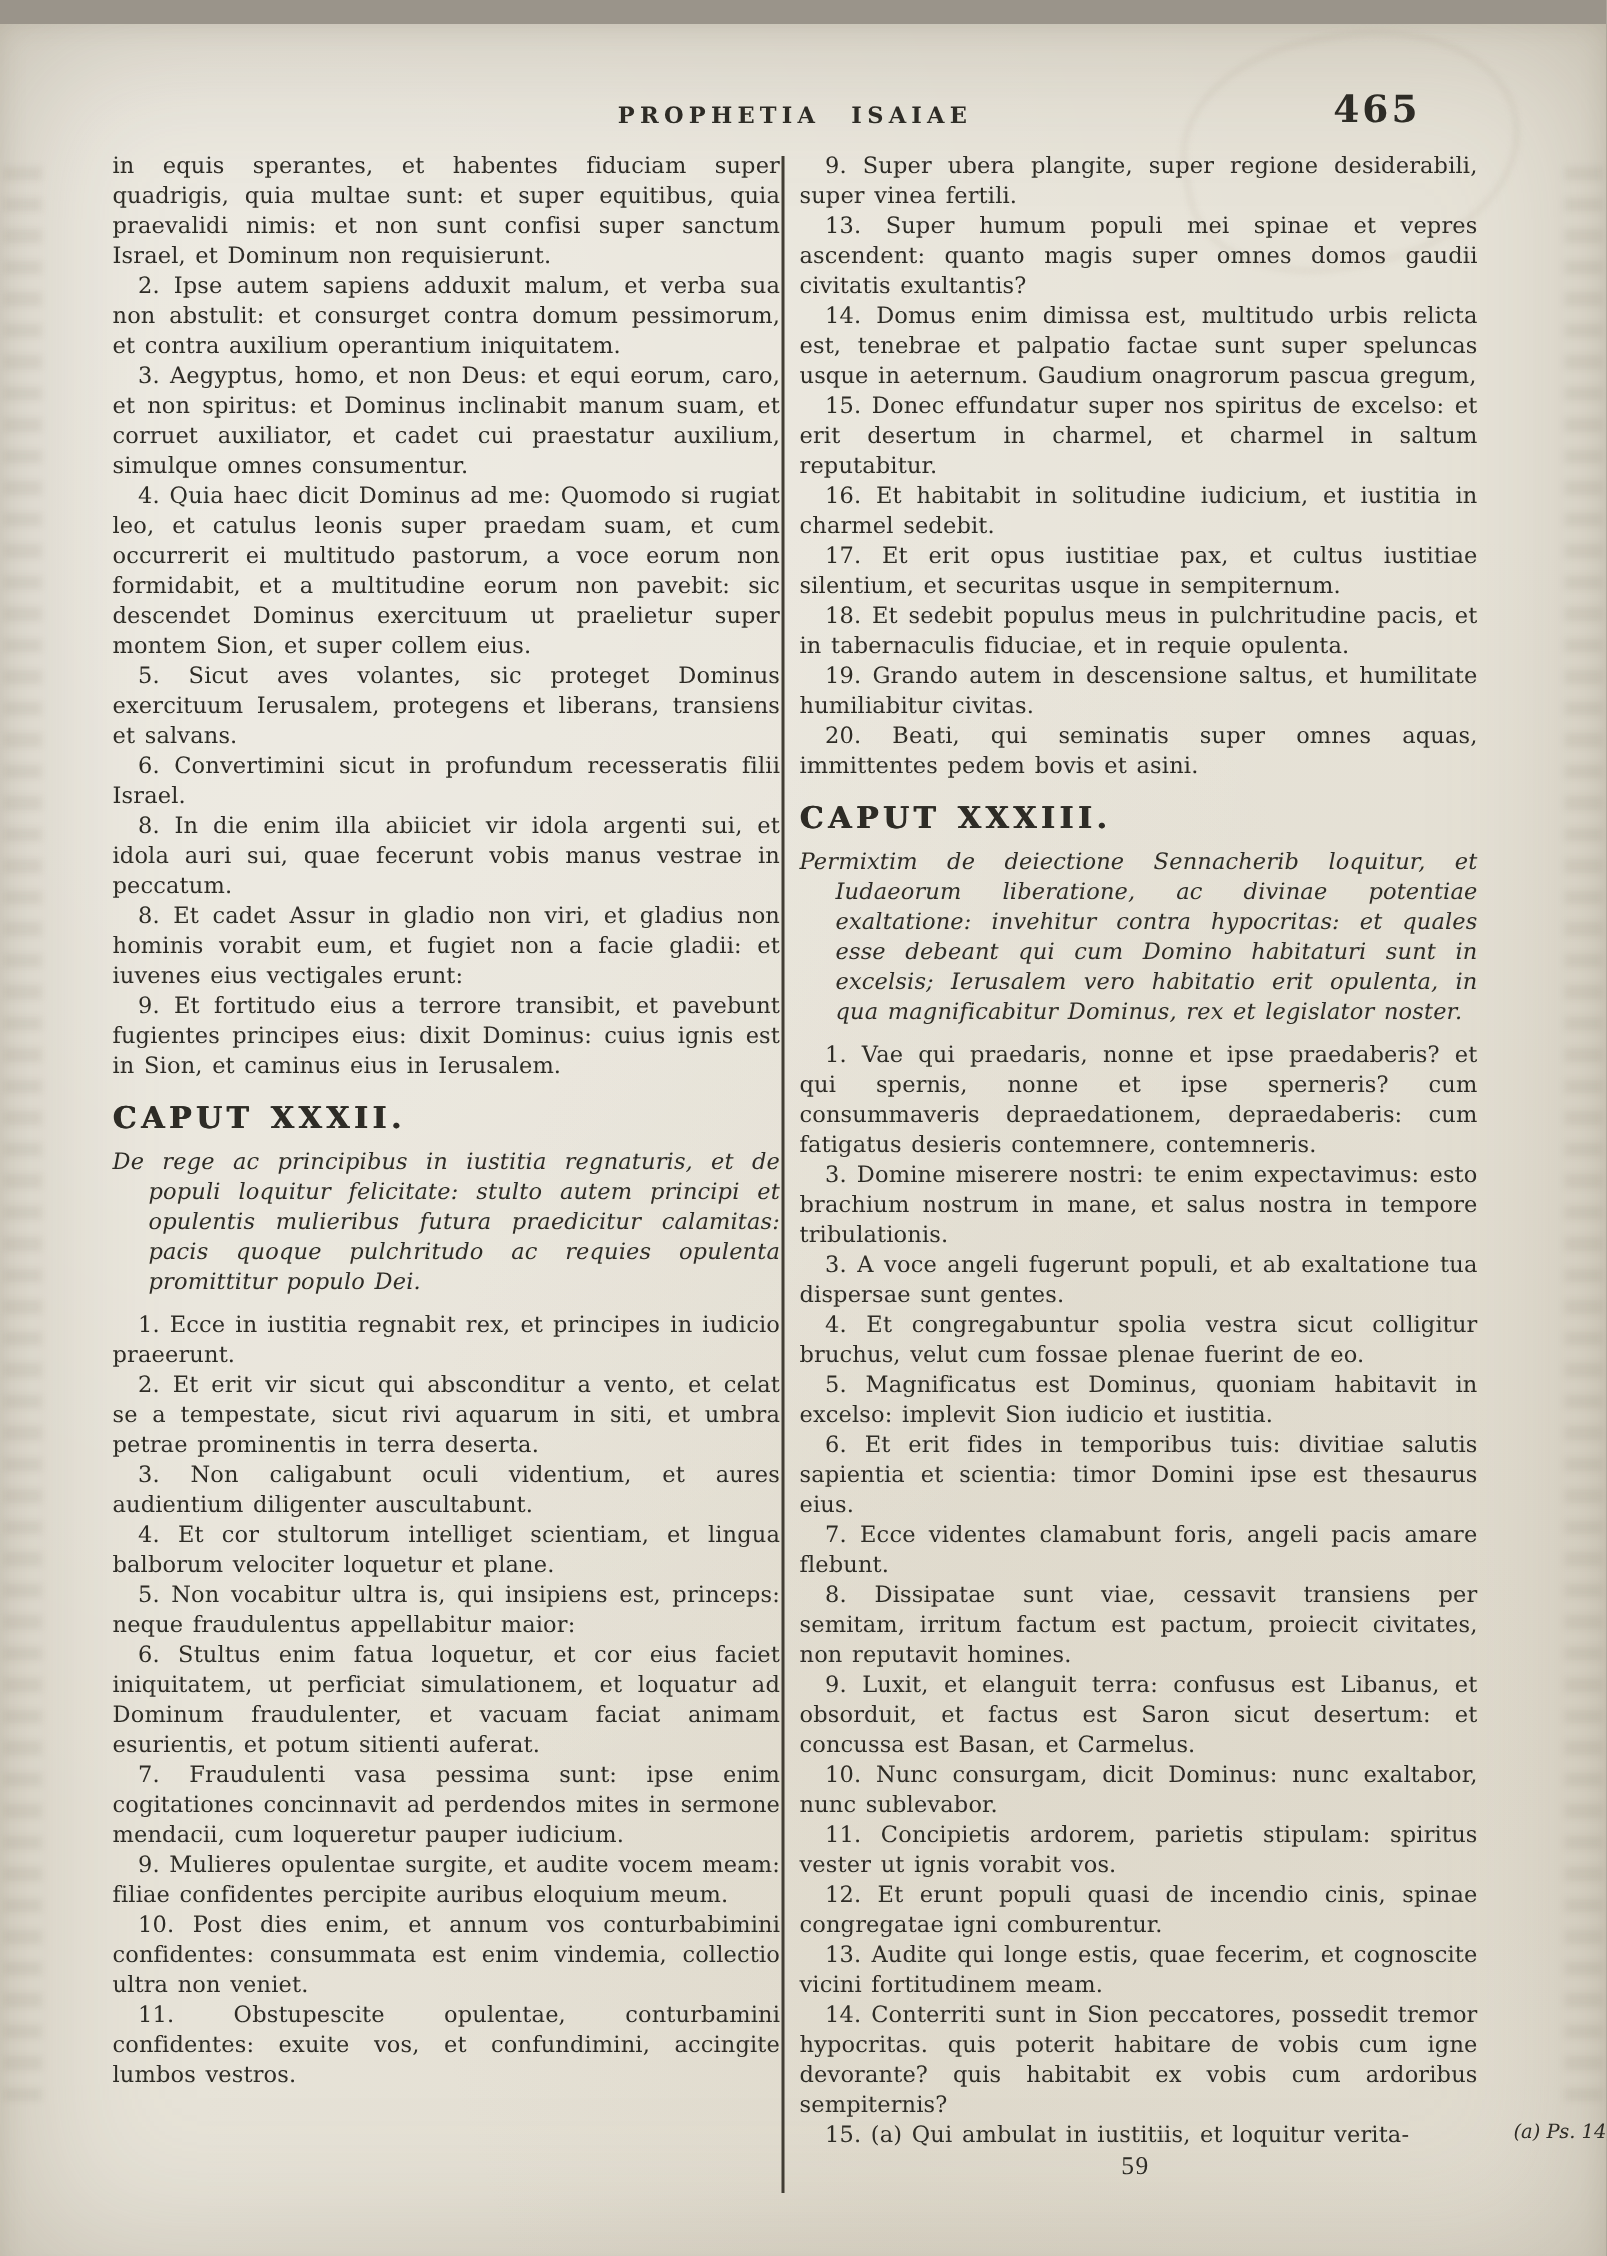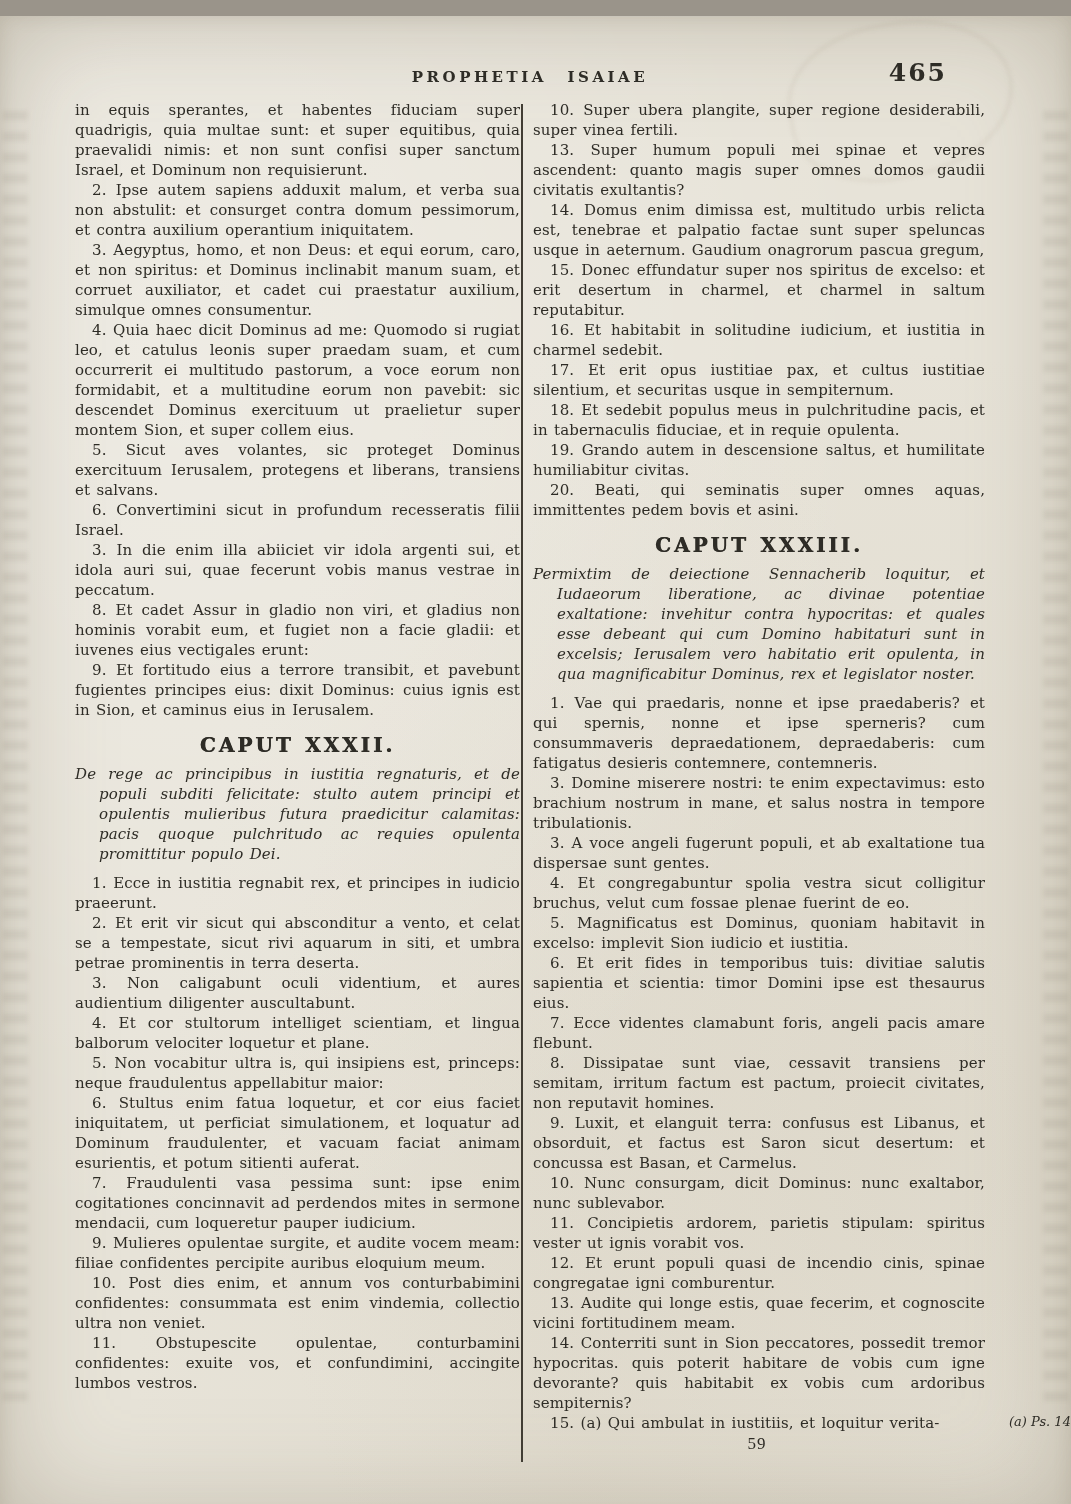--- a/index.html
+++ b/index.html
@@ -81,21 +81,21 @@
     position: absolute;
     left: 521px; top: 88px;
     width: 1.5px; height: 1358px;
     background: #413d34;
   }
 
   .block { margin: 0; }
   .block.continuation { text-indent: 0; }
   .block.verse { text-indent: 17px; }
   .block.chapter-heading {
-    text-align: center;
+    text-align: left;
     text-indent: 0;
     font-weight: bold;
     font-size: 20px;
     letter-spacing: 3px;
     margin: 15px 0 9px 0;
     text-shadow: 0.5px 0 0 #2e2c26;
   }
   .block.summary {
     font-style: italic;
     padding-left: 24px;
@@ -138,38 +138,38 @@
 
   <div class="divider"></div>
 
   <div class="column column-left">
       <p class="block continuation">in equis sperantes, et habentes fiduciam super quadrigis, quia multae sunt: et super equitibus, quia praevalidi nimis: et non sunt confisi super sanctum Israel, et Dominum non requisierunt.</p>
       <p class="block verse">2. Ipse autem sapiens adduxit malum, et verba sua non abstulit: et consurget contra domum pessimorum, et contra auxilium operantium iniquitatem.</p>
       <p class="block verse">3. Aegyptus, homo, et non Deus: et equi eorum, caro, et non spiritus: et Dominus inclinabit manum suam, et corruet auxiliator, et cadet cui praestatur auxilium, simulque omnes consumentur.</p>
       <p class="block verse">4. Quia haec dicit Dominus ad me: Quomodo si rugiat leo, et catulus leonis super praedam suam, et cum occurrerit ei multitudo pastorum, a voce eorum non formidabit, et a multitudine eorum non pavebit: sic descendet Dominus exercituum ut praelietur super montem Sion, et super collem eius.</p>
       <p class="block verse">5. Sicut aves volantes, sic proteget Dominus exercituum Ierusalem, protegens et liberans, transiens et salvans.</p>
       <p class="block verse">6. Convertimini sicut in profundum recesseratis filii Israel.</p>
-      <p class="block verse">3. In die enim illa abiiciet vir idola argenti sui, et idola auri sui, quae fecerunt vobis manus vestrae in peccatum.</p>
+      <p class="block verse">8. In die enim illa abiiciet vir idola argenti sui, et idola auri sui, quae fecerunt vobis manus vestrae in peccatum.</p>
       <p class="block verse">8. Et cadet Assur in gladio non viri, et gladius non hominis vorabit eum, et fugiet non a facie gladii: et iuvenes eius vectigales erunt:</p>
       <p class="block verse">9. Et fortitudo eius a terrore transibit, et pavebunt fugientes principes eius: dixit Dominus: cuius ignis est in Sion, et caminus eius in Ierusalem.</p>
       <p class="block chapter-heading">CAPUT XXXII.</p>
-      <p class="block summary">De rege ac principibus in iustitia regnaturis, et de populi subditi felicitate: stulto autem principi et opulentis mulieribus futura praedicitur calamitas: pacis quoque pulchritudo ac requies opulenta promittitur populo Dei.</p>
+      <p class="block summary">De rege ac principibus in iustitia regnaturis, et de populi loquitur felicitate: stulto autem principi et opulentis mulieribus futura praedicitur calamitas: pacis quoque pulchritudo ac requies opulenta promittitur populo Dei.</p>
       <p class="block verse">1. Ecce in iustitia regnabit rex, et principes in iudicio praeerunt.</p>
       <p class="block verse">2. Et erit vir sicut qui absconditur a vento, et celat se a tempestate, sicut rivi aquarum in siti, et umbra petrae prominentis in terra deserta.</p>
       <p class="block verse">3. Non caligabunt oculi videntium, et aures audientium diligenter auscultabunt.</p>
       <p class="block verse">4. Et cor stultorum intelliget scientiam, et lingua balborum velociter loquetur et plane.</p>
       <p class="block verse">5. Non vocabitur ultra is, qui insipiens est, princeps: neque fraudulentus appellabitur maior:</p>
       <p class="block verse">6. Stultus enim fatua loquetur, et cor eius faciet iniquitatem, ut perficiat simulationem, et loquatur ad Dominum fraudulenter, et vacuam faciat animam esurientis, et potum sitienti auferat.</p>
       <p class="block verse">7. Fraudulenti vasa pessima sunt: ipse enim cogitationes concinnavit ad perdendos mites in sermone mendacii, cum loqueretur pauper iudicium.</p>
       <p class="block verse">9. Mulieres opulentae surgite, et audite vocem meam: filiae confidentes percipite auribus eloquium meum.</p>
       <p class="block verse">10. Post dies enim, et annum vos conturbabimini confidentes: consummata est enim vindemia, collectio ultra non veniet.</p>
       <p class="block verse">11. Obstupescite opulentae, conturbamini confidentes: exuite vos, et confundimini, accingite lumbos vestros.</p>
     </div>
   <div class="column column-right">
-      <p class="block verse">10. Super ubera plangite, super regione desiderabili, super vinea fertili.</p>
+      <p class="block verse">9. Super ubera plangite, super regione desiderabili, super vinea fertili.</p>
       <p class="block verse">13. Super humum populi mei spinae et vepres ascendent: quanto magis super omnes domos gaudii civitatis exultantis?</p>
       <p class="block verse">14. Domus enim dimissa est, multitudo urbis relicta est, tenebrae et palpatio factae sunt super speluncas usque in aeternum. Gaudium onagrorum pascua gregum,</p>
       <p class="block verse">15. Donec effundatur super nos spiritus de excelso: et erit desertum in charmel, et charmel in saltum reputabitur.</p>
       <p class="block verse">16. Et habitabit in solitudine iudicium, et iustitia in charmel sedebit.</p>
       <p class="block verse">17. Et erit opus iustitiae pax, et cultus iustitiae silentium, et securitas usque in sempiternum.</p>
       <p class="block verse">18. Et sedebit populus meus in pulchritudine pacis, et in tabernaculis fiduciae, et in requie opulenta.</p>
       <p class="block verse">19. Grando autem in descensione saltus, et humilitate humiliabitur civitas.</p>
       <p class="block verse">20. Beati, qui seminatis super omnes aquas, immittentes pedem bovis et asini.</p>
       <p class="block chapter-heading">CAPUT XXXIII.</p>
       <p class="block summary">Permixtim de deiectione Sennacherib loquitur, et Iudaeorum liberatione, ac divinae potentiae exaltatione: invehitur contra hypocritas: et quales esse debeant qui cum Domino habitaturi sunt in excelsis; Ierusalem vero habitatio erit opulenta, in qua magnificabitur Dominus, rex et legislator noster.</p>

